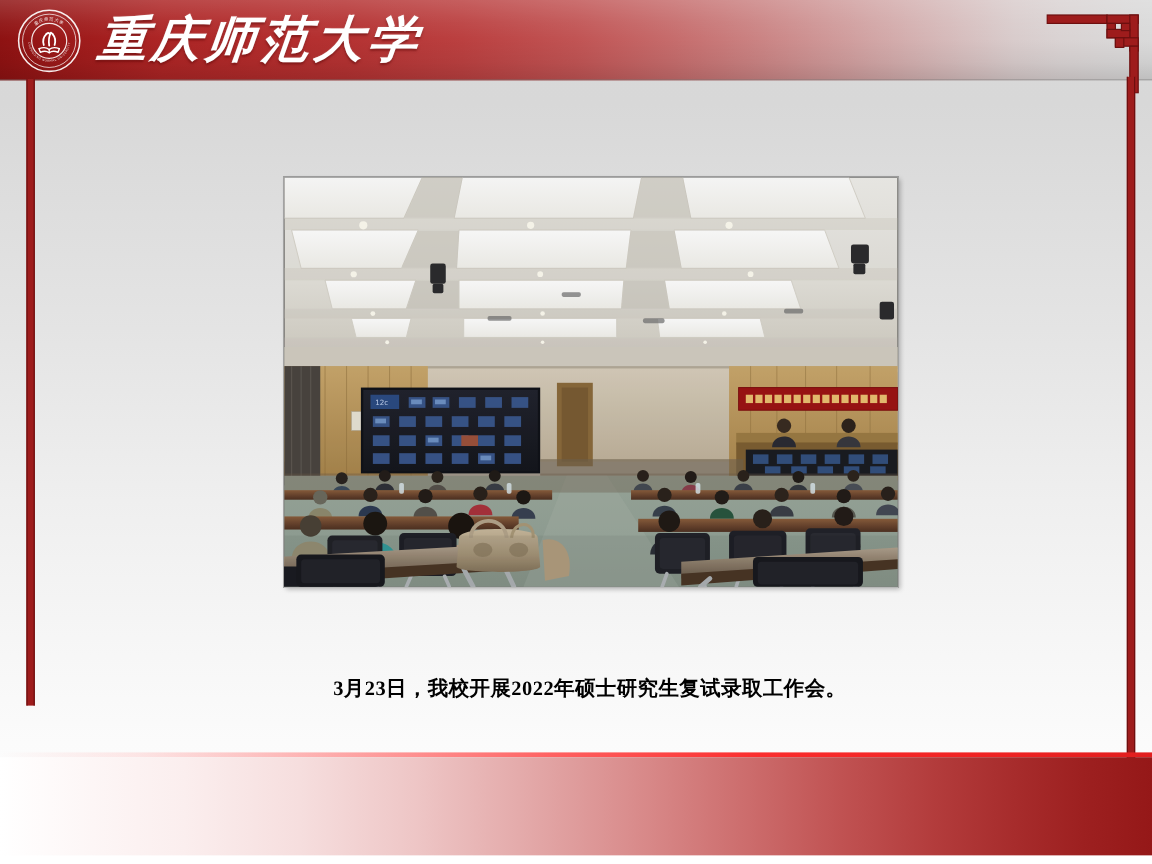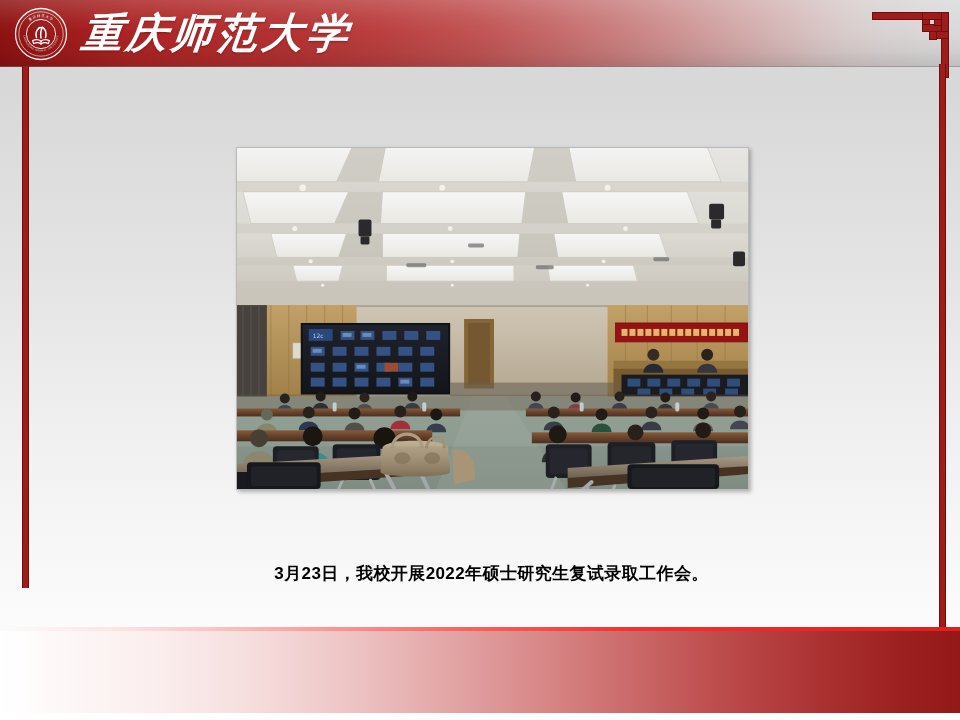--- a/index.html
+++ b/index.html
@@ -174,21 +174,21 @@
   }
   .photo { position:absolute; inset:0; }
   .photo svg { display:block; width:100%; height:100%; }
 
   
   .caption {
     position:absolute;
     left:0; top:562px;
     width:948px;
     text-align:center;
-    font-family:Liberation Sans, sans-serif;
+    font-family:Liberation Serif, serif;
     font-size:17px;
     font-weight:700;
     color:#000000;
     letter-spacing:0.4px;
     white-space:nowrap;
     padding-left:35px;
   }
 </style>
 </head>
 <body>

